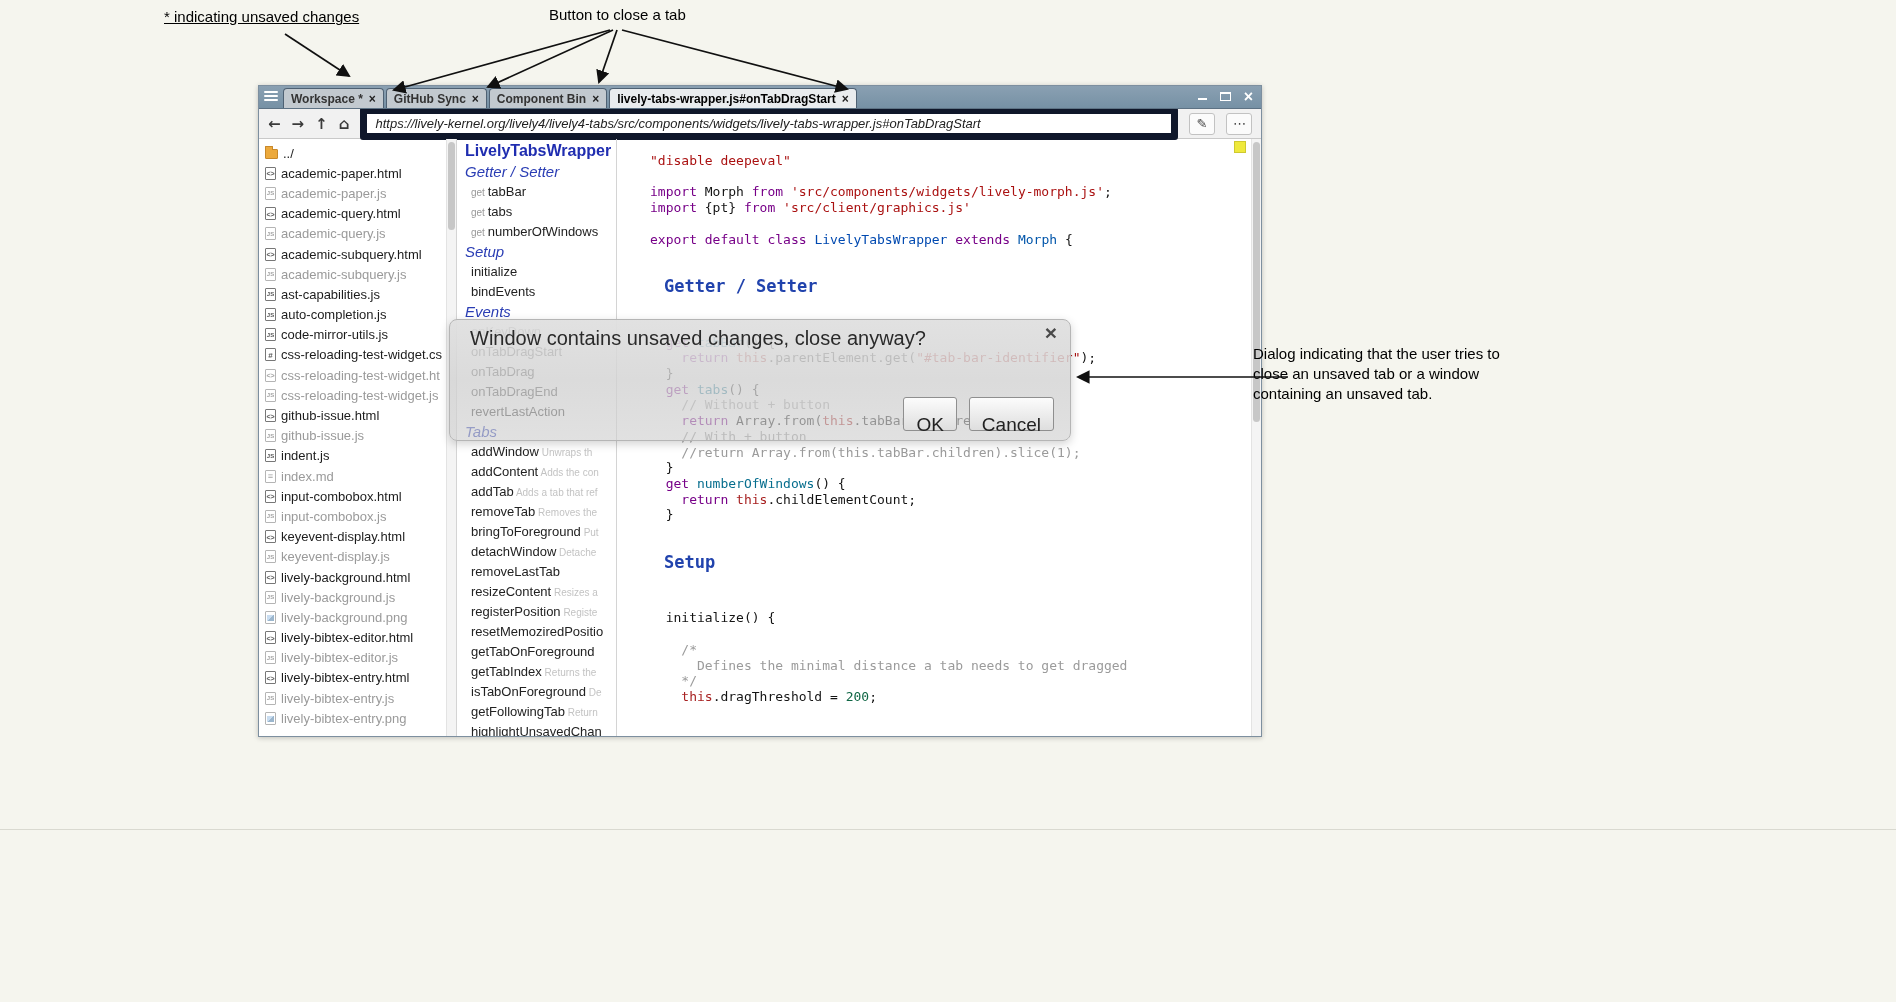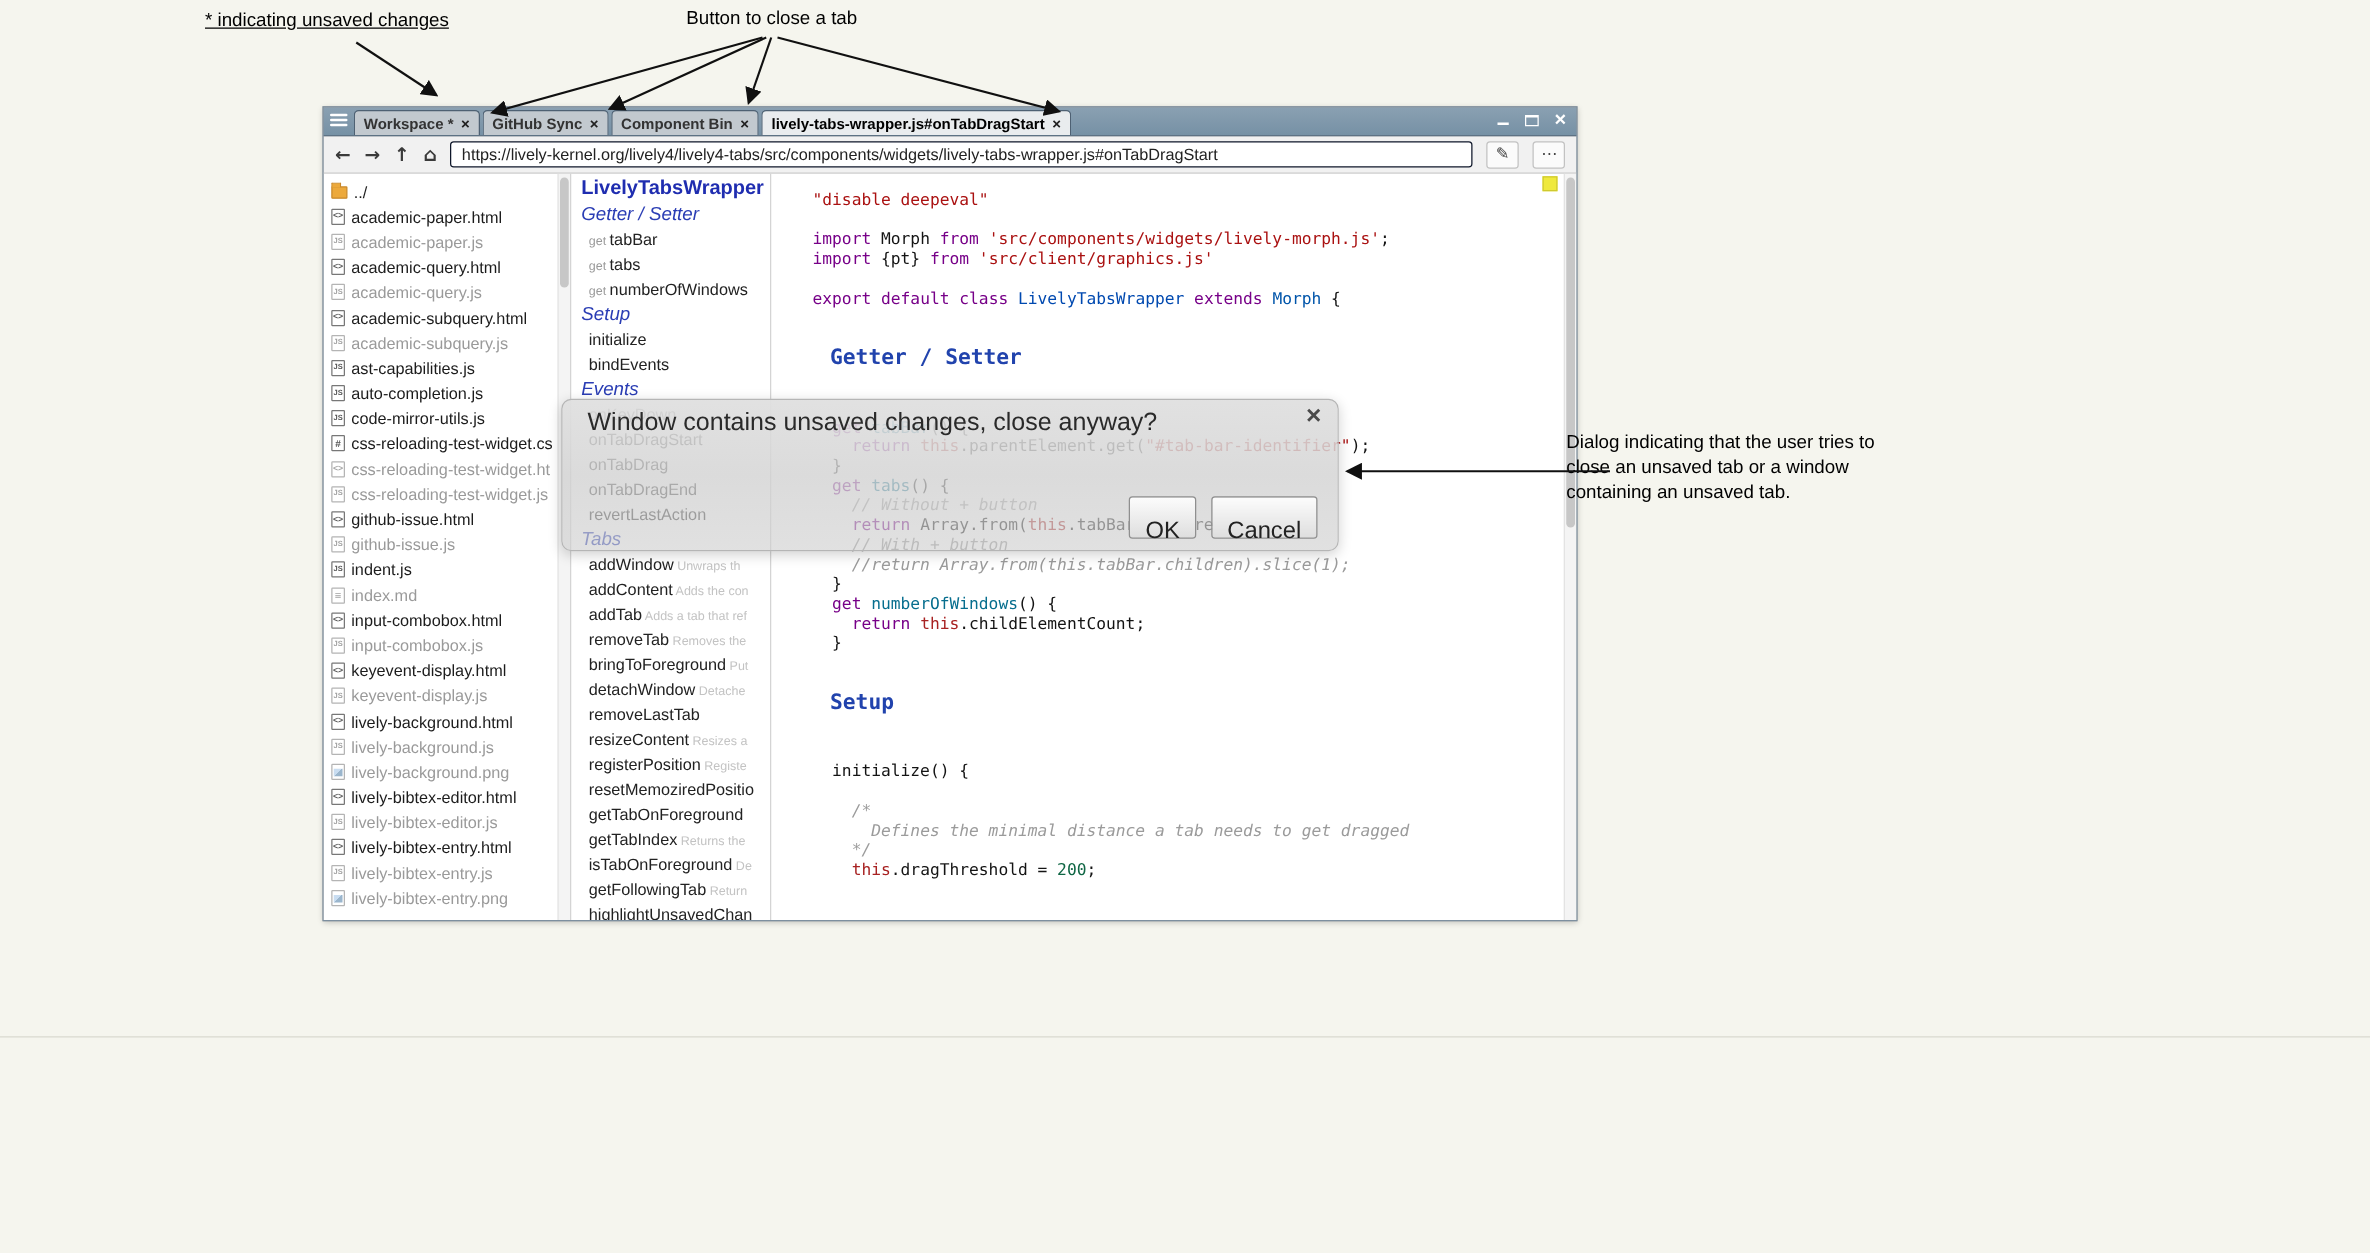--- a/index.html
+++ b/index.html
@@ -11,21 +11,21 @@
   .ann-unsaved{left:164px;top:8px;text-decoration:underline;}
   .ann-close{left:549px;top:6px;}
   .ann-dialog{left:1253px;top:344px;width:272px;line-height:20px;}
 
   .arrows{position:absolute;left:0;top:0;width:1896px;height:1002px;z-index:100;pointer-events:none;}
   .arrows line{stroke:#101010;stroke-width:1.7;}
 
   .bottom-line{position:absolute;left:0;top:829px;width:100%;height:1px;background:#d9d9d0;}
 
   
-  .window{position:absolute;left:258px;top:85px;width:1002px;height:650px;background:#a3a3a3;
+  .window{position:absolute;left:258px;top:85px;width:1002px;height:650px;background:#d946ef;
     border:1px solid #7d8f9f;box-shadow:0 1px 5px rgba(0,0,0,.22);}
 
   .titlebar{height:22px;background:linear-gradient(#8aa0b2,#7691a5);display:flex;align-items:flex-end;
     position:relative;border-bottom:1px solid #5d7284;}
   .hamburger{position:absolute;left:5px;top:5px;width:14px;display:flex;flex-direction:column;gap:2px;cursor:pointer;}
   .hamburger i{height:2px;background:#fff;border-radius:1px;}
   .tab-strip{display:flex;margin-left:24px;height:20px;}
   .tab{display:flex;align-items:center;gap:6px;padding:0 7px;background:#c2c9cf;border:1px solid #4e6173;
     border-bottom:none;border-radius:4px 4px 0 0;margin-right:2px;font-size:12px;font-weight:bold;color:#333;
     white-space:nowrap;cursor:pointer;}
@@ -35,22 +35,22 @@
   .wc{color:#fff;cursor:pointer;}
   .wc.min i{display:block;width:9px;height:2px;background:#fff;margin-top:9px;}
   .wc.max i{display:block;width:9px;height:6px;border:1px solid #fff;border-top:2px solid #fff;margin-top:3px;}
   .wc.close{font-size:16px;font-weight:bold;line-height:15px;}
 
   
   .navbar{height:29px;background:#f1f1f1;border-bottom:1px solid #c9c9c9;display:flex;align-items:center;
     padding:0 9px;gap:11px;}
   .nav-btn{background:none;border:none;font-size:15px;font-weight:bold;color:#3a3a3a;padding:0;cursor:pointer;
     font-family:"DejaVu Sans",sans-serif;}
-  .url-input{flex:1;height:19px;border:1px solid #0f172a;border-radius:3px;background:#fff;
-    font-family:"Liberation Sans",sans-serif;font-size:13px;color:#222;padding:0 8px;outline:none;}
+  .url-input{flex:1;height:19px;border:7px solid #0f172a;border-radius:3px;background:#fff;
+    font-family:"Liberation Sans",sans-serif;font-size:13px;color:#222;padding:0 8px;outline:none;font-style:italic;}
   .tool-btn{width:26px;height:22px;background:#fbfbfb;border:1px solid #c2c2c2;border-radius:3px;
     font-size:13px;color:#444;cursor:pointer;font-family:"DejaVu Sans",sans-serif;}
 
   
   .content{display:flex;height:597px;background:#fff;}
 
   .file-panel{width:198px;border-right:1px solid #d4d4d4;position:relative;overflow:hidden;padding-top:4px;box-sizing:border-box;}
   .file-row{display:flex;align-items:center;gap:5px;height:20.2px;padding-left:6px;font-size:13px;color:#1c1c1c;
     white-space:nowrap;cursor:pointer;}
   .file-row.muted{color:#9a9a9a;}
@@ -82,21 +82,21 @@
   .o-kw{font-size:10px;color:#999;}
   .o-hint{font-size:10px;color:#c3c3c3;}
 
   .code-panel{flex:1;position:relative;overflow:hidden;padding:14px 0 0 33px;
     font-family:"DejaVu Sans Mono",monospace;box-sizing:border-box;cursor:text;}
   .cline{white-space:pre;font-size:13px;line-height:15.7px;color:#111;}
   .cline.heading{font-size:17px;line-height:22px;margin:12px 0 22px;font-weight:bold;padding-left:14px;}
   .c-kw{color:#770088;}
   .c-str{color:#aa1111;}
   .c-this{color:#a82222;}
-  .c-com{color:#9b9b9b;font-style:italic;}
+  .c-com{color:#9b9b9b;}
   .c-plain{color:#141414;}
   .c-def{color:#0049b0;}
   .c-type{color:#0055aa;}
   .c-prop{color:#076e8e;}
   .c-num{color:#0f6644;}
   .c-head{color:#2143ad;}
   .unsaved-marker{position:absolute;top:2px;right:15px;width:10px;height:10px;background:#efe93c;border:1px solid #cfc92f;}
 
   
   .dialog{position:absolute;left:190px;top:233px;width:620px;height:120px;border-radius:8px;

